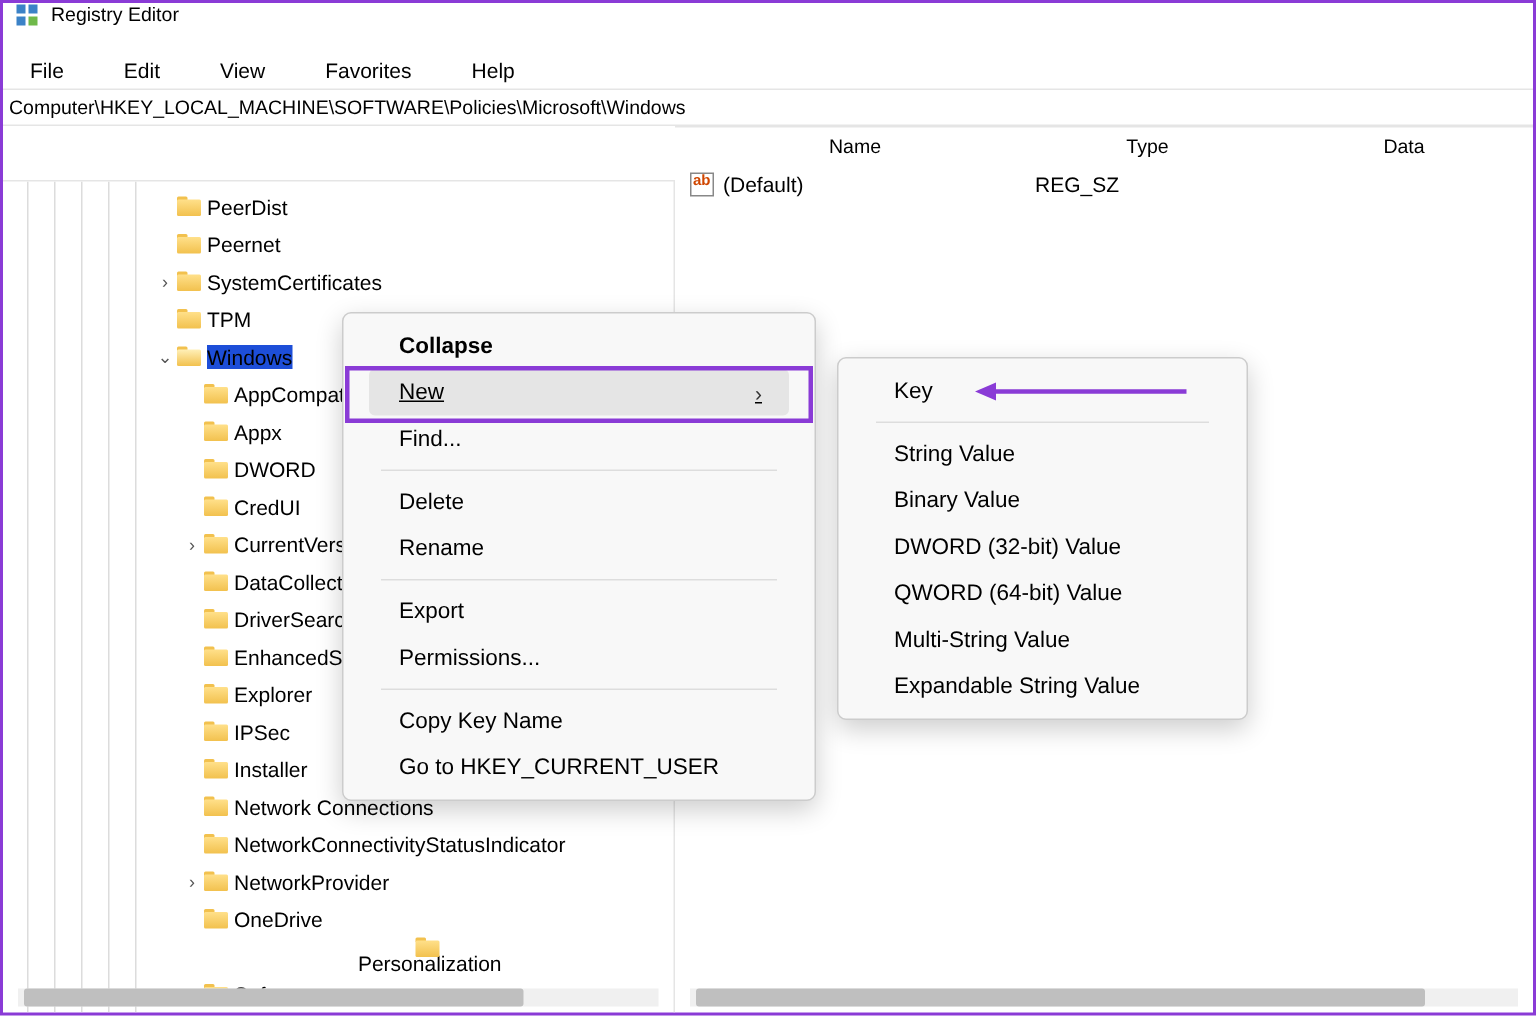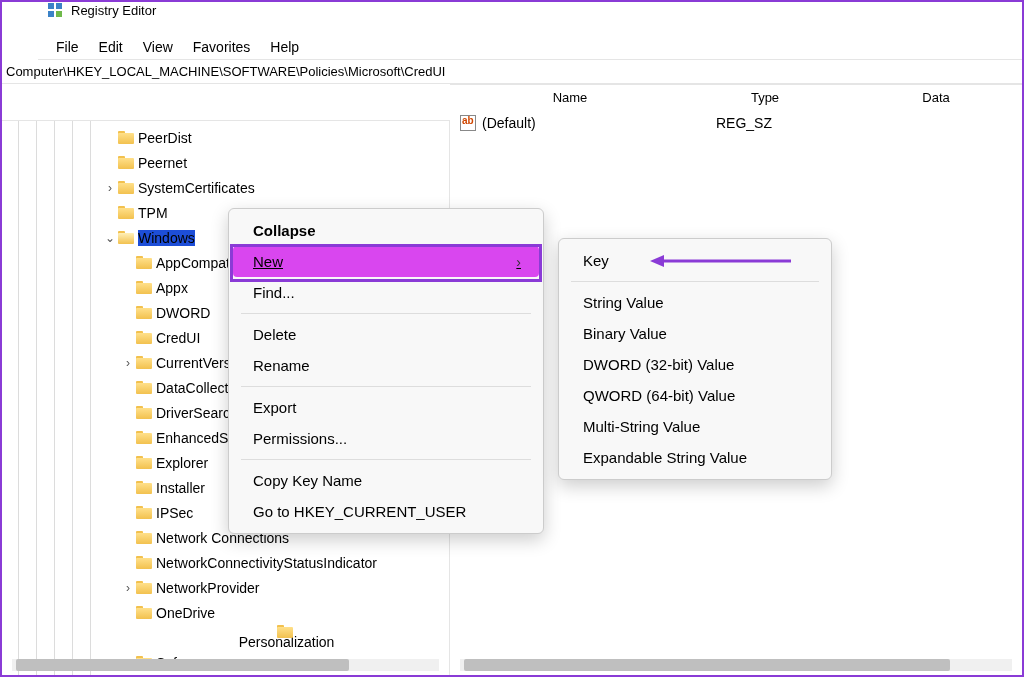--- a/index.html
+++ b/index.html
@@ -1,25 +1,25 @@
 <!DOCTYPE html>
 <html><head>
 <meta charset="utf-8">
 <style>
   * { box-sizing: border-box; font-family: "Segoe UI", Arial, sans-serif; }
   html, body { margin: 0; padding: 0; }
   body { width: 1024px; height: 677px; background: #fff; overflow: hidden; position: relative; border: 2px solid #8a3bd6; }
 
   
-  .titlebar { height: 32px; display: flex; align-items: flex-end; padding: 16px 8px; margin-left: 37px; }
+  .titlebar { height: 32px; display: flex; align-items: flex-start; padding: 0 8px; }
   .titlebar .app-icon { width: 16px; height: 16px; margin-right: 8px; display: inline-block; }
   .titlebar .title { font-size: 13px; color: #000; }
 
   
-  .menubar { height: 26px; display: flex; align-items: center; padding: 0 8px; gap: 0; border-bottom: 1px solid #e5e5e5; margin-left: 36px; }
+  .menubar { height: 26px; display: flex; align-items: center; padding: 0 8px; gap: 20px; border-bottom: 1px solid #e5e5e5; }
   .menubar .menu-item { font-size: 14px; padding: 2px 10px; color: #000; cursor: default; }
 
   
   .addressbar { height: 24px; display: flex; align-items: center; padding: 0 4px; border-bottom: 1px solid #e5e5e5; }
   .addressbar .path { font-size: 13px; color: #000; }
 
   
   .main { display: flex; height: calc(100% - 32px - 26px - 24px); }
 
   
@@ -45,30 +45,30 @@
 
   
   .guides { position: absolute; top: 0; bottom: 0; left: 0; pointer-events: none; }
   .guide { position: absolute; top: 0; bottom: 0; width: 1px; background: #dcdcdc; }
 
   
   .list-panel { flex: 1; position: relative; border-top: 1px solid #e5e5e5;}
   .list-header { display: flex; height: 25px; align-items: center; font-size: 13px; color: #000; text-align: center; }
   .list-header .col { padding-left: 10px; }
   .col-name { width: 230px; } .col-type { width: 160px; } .col-data { flex: 1; }
-  .list-row { display: flex; height: 25px; align-items: center; font-size: 14px; gap: 26px; }
+  .list-row { display: flex; height: 25px; align-items: center; font-size: 14px; }
   .list-row .col { padding-left: 10px; display: flex; align-items: center; gap: 6px; }
   .reg-sz-icon { width: 16px; height: 16px; display:inline-block; background:#fff; border:1px solid #888; position:relative; }
   .reg-sz-icon::after { content:"ab"; position:absolute; top:-1px; left:1px; font-size:10px; font-weight:bold; color:#d04600; }
 
   
-  .context-menu { position: absolute; background: #f8f8f8; border: 1px solid #ccc; border-radius: 6px; box-shadow: 0 6px 18px rgba(0,0,0,0.2); padding: 6px 4px; font-size: 15px; }
+  .context-menu { position: absolute; background: #f8f8f8; border: 1px solid #ccc; border-radius: 6px; box-shadow: 0 6px 18px rgba(0,0,0,0.2); padding: 6px 17px; font-size: 15px; }
   .context-menu .cm-item { padding: 7px 18px 7px 20px; display:flex; justify-content:space-between; align-items:center; color:#000; border-radius:4px; }
   .context-menu .cm-item.bold { font-weight: 600; }
-  .context-menu .cm-item.hover { background: #d946ef; text-decoration: underline; }
+  .context-menu .cm-item.hover { background: #e5e5e5; text-decoration: underline; }
   .context-menu .sep { height:1px; background:#ddd; margin:5px 8px; }
   .context-menu .arrow { font-size: 14px; color:#333; margin-left:30px; }
 
   .highlight-box { position:absolute; border:3px solid #8a3bd6; pointer-events:none; }
   .annotation-arrow { position:absolute; pointer-events:none; }
 
   
   .hscroll { position:absolute; left:10px; right:10px; bottom:4px; height:12px; background:#f0f0f0; display:flex; align-items:center; }
   .hscroll .thumb { height:12px; background:#bfbfbf; border-radius:2px; }
 </style>
@@ -89,21 +89,21 @@
 
 <div class="menubar">
   <span class="menu-item">File</span>
   <span class="menu-item">Edit</span>
   <span class="menu-item">View</span>
   <span class="menu-item">Favorites</span>
   <span class="menu-item">Help</span>
 </div>
 
 <div class="addressbar">
-  <span class="path">Computer\HKEY_LOCAL_MACHINE\SOFTWARE\Policies\Microsoft\CredUI</span>
+  <span class="path">Computer\HKEY_LOCAL_MACHINE\SOFTWARE\Policies\Microsoft\Windows</span>
 </div>
 
 <div class="main">
 
   <div class="tree-panel">
     <div class="guides">
       <div class="guide" style="left:16px"></div>
       <div class="guide" style="left:34px"></div>
       <div class="guide" style="left:52px"></div>
       <div class="guide" style="left:70px"></div>
@@ -176,26 +176,26 @@
           <span class="label">EnhancedStorageDevices</span>
         </div>
         <div class="tree-row" style="padding-left: 118px;">
           <span class="expander"></span>
           <span class="folder-icon"></span>
           <span class="label">Explorer</span>
         </div>
         <div class="tree-row" style="padding-left: 118px;">
           <span class="expander"></span>
           <span class="folder-icon"></span>
+          <span class="label">IPSec</span>
+        </div>
+        <div class="tree-row" style="padding-left: 118px;">
+          <span class="expander"></span>
+          <span class="folder-icon"></span>
           <span class="label">Installer</span>
-        </div>
-        <div class="tree-row" style="padding-left: 118px;">
-          <span class="expander"></span>
-          <span class="folder-icon"></span>
-          <span class="label">IPSec</span>
         </div>
         <div class="tree-row" style="padding-left: 118px;">
           <span class="expander"></span>
           <span class="folder-icon"></span>
           <span class="label">Network Connections</span>
         </div>
         <div class="tree-row" style="padding-left: 118px;">
           <span class="expander"></span>
           <span class="folder-icon"></span>
           <span class="label">NetworkConnectivityStatusIndicator</span>

